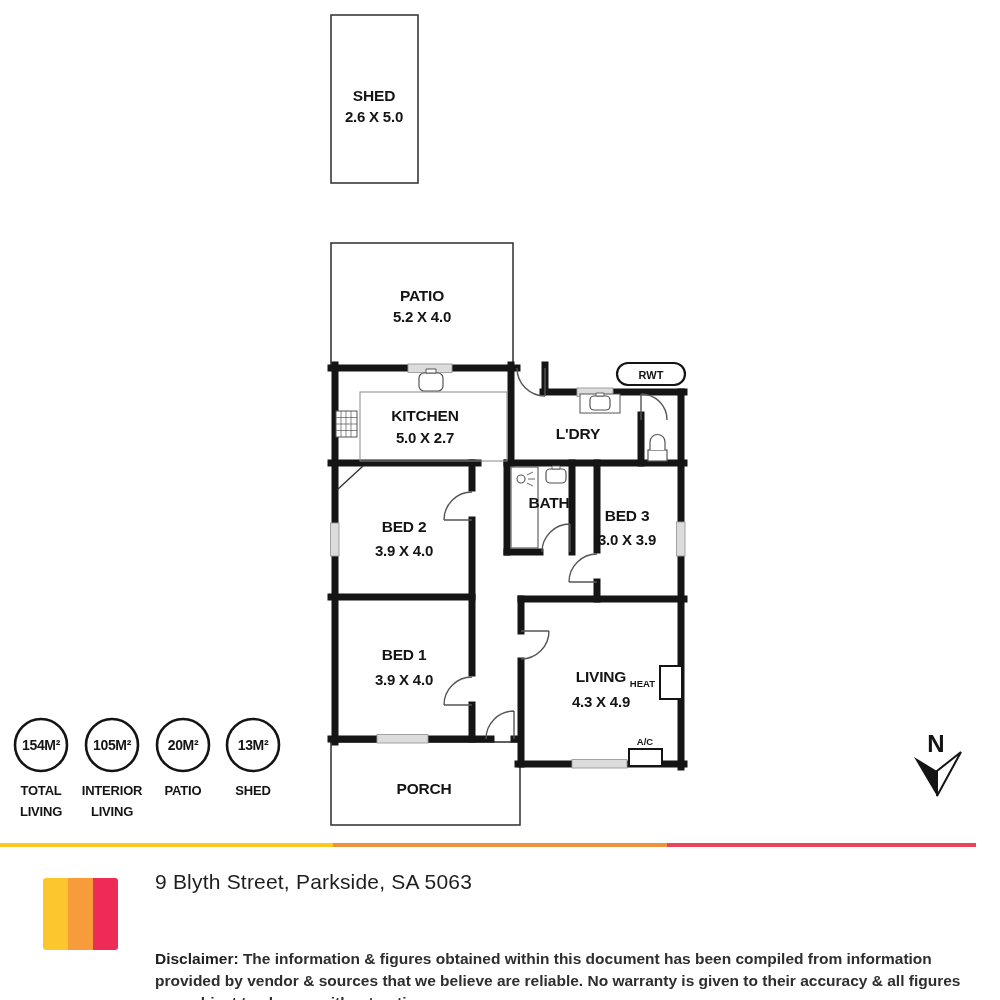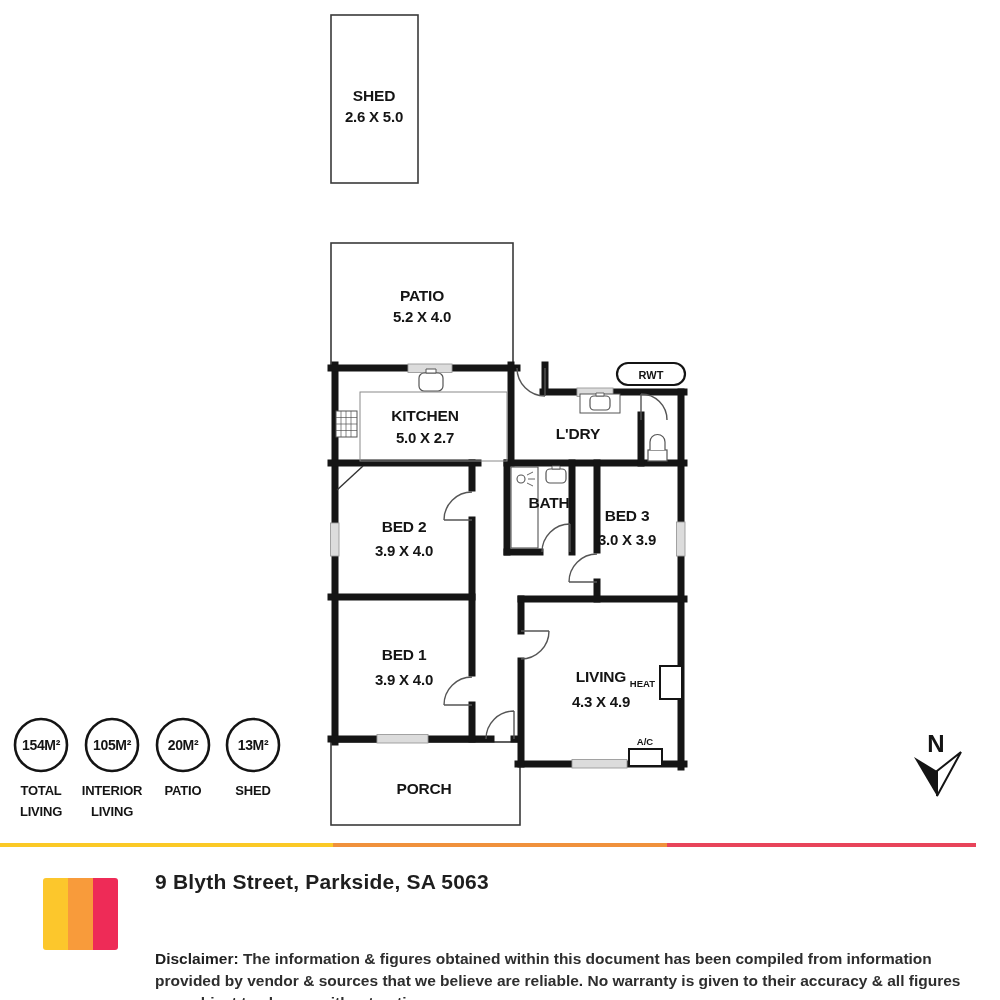--- a/index.html
+++ b/index.html
@@ -11,21 +11,21 @@
   .small-label{font-weight:700;font-size:9.5px;fill:#141414;}
   .rwt-label{font-weight:700;font-size:11px;fill:#141414;}
   .circle-value{font-weight:700;font-size:14px;fill:#141414;letter-spacing:-0.3px;}
   .circle-caption{font-weight:700;font-size:13px;fill:#141414;letter-spacing:-0.2px;}
   .north-n{font-weight:700;font-size:24px;fill:#141414;}
   .divider{position:absolute;left:0;top:843px;width:1000px;height:4px;display:flex;}
   .divider div{flex:1;height:100%;}
   .logo{position:absolute;left:43px;top:878px;width:75px;height:72px;border-radius:3px;
         overflow:hidden;display:flex;}
   .logo div{flex:1;height:100%;}
-  .address{position:absolute;left:155px;top:870px;font-size:21px;font-weight:700;color:#1e1e1e;
+  .address{position:absolute;left:155px;top:870px;font-size:21px;font-weight:400;color:#1e1e1e;
            letter-spacing:0.2px;}
   .disclaimer{position:absolute;left:155px;top:932px;width:820px;font-size:15.5px;
               line-height:1.42;color:#2e2e2e;font-weight:bold;}
   .disclaimer b{color:#1e1e1e;}
 </style>
 </head>
 <body>
 
 <div class="page">
 

